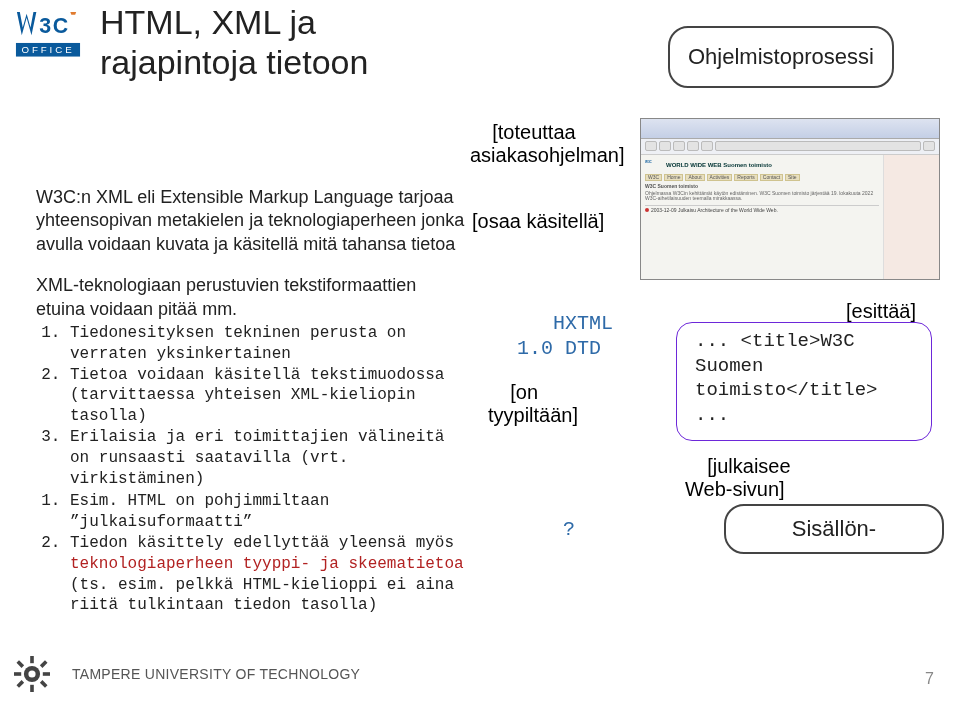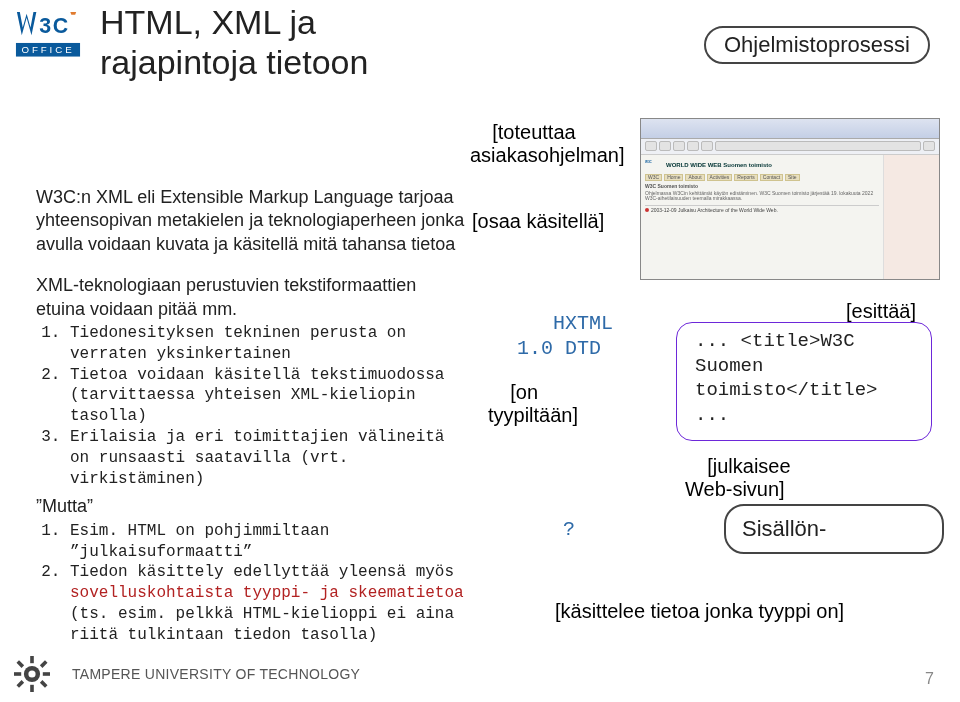--- a/index.html
+++ b/index.html
@@ -1,32 +1,32 @@
 <!DOCTYPE html>
 <html><head>
 <meta charset="utf-8">
 <style>
   * { box-sizing: border-box; margin: 0; padding: 0; }
   html, body { width: 960px; height: 702px; font-family: Arial, Helvetica, sans-serif; color: #222; background: #fff; overflow: hidden; }
   .slide { position: relative; width: 960px; height: 702px; padding: 20px 38px 0 38px; }
   .w3c-logo { position: absolute; left: 14px; top: 8px; width: 68px; }
   .title-block { position: absolute; left: 100px; top: 2px; font-size: 34px; font-weight: 400; line-height: 1.18; }
-  .top-right-box { position: absolute; left: 704px; top: 26px; border: 2px solid #444; border-radius: 20px; padding: 4px 18px; font-size: 22px; }
+  .top-right-box { position: absolute; left: 668px; top: 26px; border: 2px solid #444; border-radius: 20px; padding: 16px 18px; font-size: 22px; }
   .annot { font-size: 20px; font-family: Arial, sans-serif; color: #000; white-space: pre; position: absolute; }
   .ann-totetta   { left: 470px; top: 98px; }
   .ann-osaa      { left: 472px; top: 210px; }
   .ann-hxtml     { left: 505px; top: 288px; font-family: "Courier New", monospace; color: #2e6aa8; font-size: 20px; line-height: 1.22; }
   .ann-ontyyp    { left: 488px; top: 358px; }
   .ann-esittaa   { left: 846px; top: 300px; }
   .ann-julkaise  { left: 685px; top: 432px; }
   .ann-qmark     { left: 563px; top: 518px; font-family:"Courier New", monospace; color:#2e6aa8; }
   .ann-bottom    { left: 555px; top: 600px; }
 
   .code-title-box { position: absolute; left: 676px; top: 322px; border: 1px solid #6d28d9; border-radius: 16px; padding: 6px 10px 12px 18px; font-family: "Courier New", monospace; font-size: 19px; line-height: 1.3; width: 256px; }
-  .sisal-box { position: absolute; left: 724px; top: 504px; border: 2px solid #444; border-radius: 20px; padding: 10px 16px; font-size: 22px; text-align: left; width: 220px; line-height: 1.18; }
+  .sisal-box { position: absolute; left: 724px; top: 504px; border: 2px solid #444; border-radius: 20px; padding: 10px 16px; font-size: 22px; text-align: center; width: 220px; line-height: 1.18; }
 
   .body-left { position: absolute; left: 36px; top: 186px; width: 430px; font-size: 18px; line-height: 1.3; }
   .body-left .p1 { margin-bottom: 18px; }
   .body-left ol { margin-left: 28px; margin-top: 2px; padding-left: 6px; font-size: 16px; font-family: Liberation Mono, monospace; }
   .body-left ol li { margin-bottom: 0; }
   .body-left .mutta { margin-top: 6px; font-size: 18px; }
   .red { color: #b22222; }
 
   .browser-thumb { position: absolute; left: 640px; top: 118px; width: 300px; height: 162px; border: 1px solid #888; background: #f4f4f0; font-size: 6px; line-height: 1; overflow: hidden; }
   .browser-thumb .tb { height: 20px; background: linear-gradient(#dde3f0,#c4cfe6); border-bottom: 1px solid #aaa; }
@@ -75,21 +75,20 @@
     <span>HXTML</span><br>&nbsp;<span>1.0 DTD</span>
   </div>
   <div class="annot ann-ontyyp">
     <span>[on</span><br><span>tyypiltään]</span>
   </div>
   <div class="annot ann-esittaa">[esittää]</div>
   <div class="annot ann-julkaise">
     <span>[julkaisee</span><br><span>Web-sivun]</span>
   </div>
   <div class="annot ann-qmark">?</div>
-  <div class="annot ann-bottom">[käsittelee tietoa jonka tyyppi on]</div>
 
   <div class="code-title-box">
     <div>... &lt;title&gt;W3C</div>
     <div>Suomen</div>
     <div>toimisto&lt;/title&gt;</div>
     <div>...</div>
   </div>
 
   <div class="sisal-box">
     <span>Sisällön-</span><br>
@@ -134,25 +133,24 @@
   </div>
 
   <div class="body-left">
     <div class="p1">W3C:n XML eli Extensible Markup Language tarjoaa yhteensopivan metakielen ja teknologiaperheen jonka avulla voidaan kuvata ja käsitellä mitä tahansa tietoa</div>
     <div>XML-teknologiaan perustuvien tekstiformaattien etuina voidaan pitää mm.</div>
     <ol>
       <li>Tiedonesityksen tekninen perusta on verraten yksinkertainen</li>
       <li>Tietoa voidaan käsitellä tekstimuodossa (tarvittaessa yhteisen XML-kieliopin tasolla)</li>
       <li>Erilaisia ja eri toimittajien välineitä on runsaasti saatavilla (vrt. virkistäminen)</li>
     </ol>
-    <div class="mutta">”Mutta”</div>
     <ol>
       <li><span>Esim. HTML on pohjimmiltaan ”julkaisuformaatti”</span></li>
       <li>
-        <span>Tiedon käsittely edellyttää yleensä myös </span><span class="red">sovelluskohtaista</span><span class="red">  tyyppi- ja skeematietoa</span><span> (ts. esim. pelkkä HTML-kielioppi ei aina riitä tulkintaan tiedon tasolla)</span>
+        <span>Tiedon käsittely edellyttää yleensä myös </span><span class="red">teknologiaperheen</span><span class="red">  tyyppi- ja skeematietoa</span><span> (ts. esim. pelkkä HTML-kielioppi ei aina riitä tulkintaan tiedon tasolla)</span>
       </li>
     </ol>
   </div>
 
   <div class="footer-logo">
     <svg class="gear" viewBox="0 0 40 40">
       <g fill="#444">
         <circle cx="20" cy="20" r="9"></circle>
         <g>
           <rect x="18" y="0" width="4" height="8"></rect>

